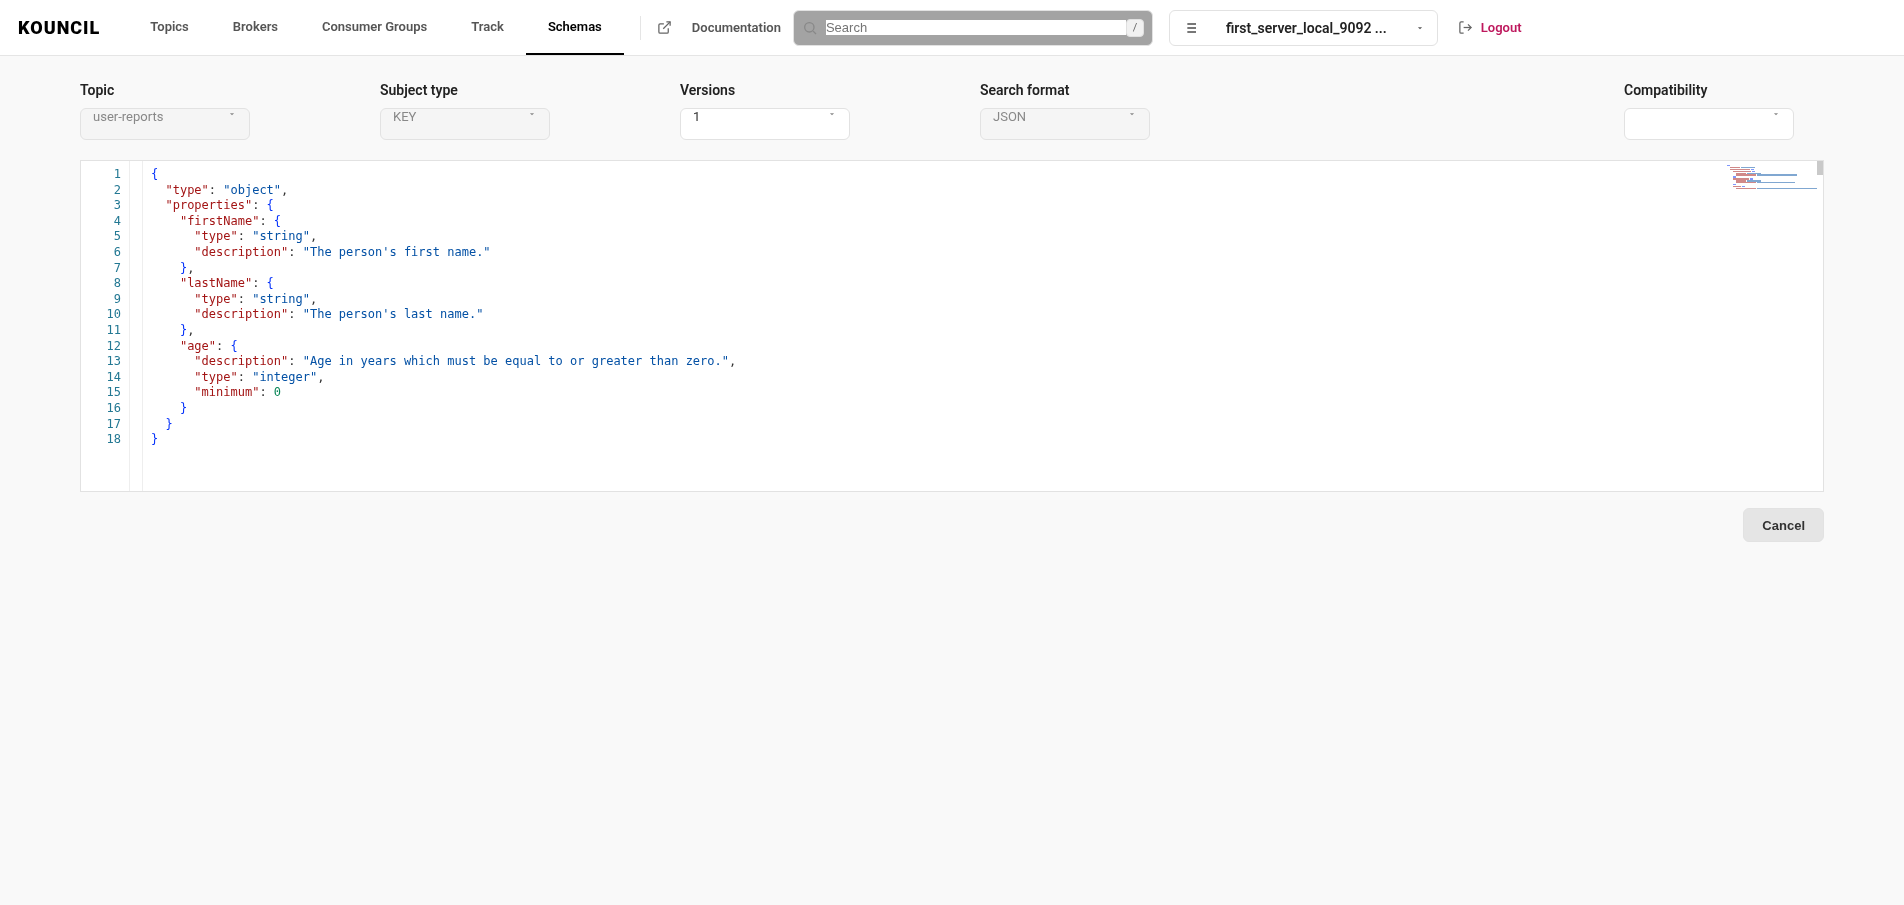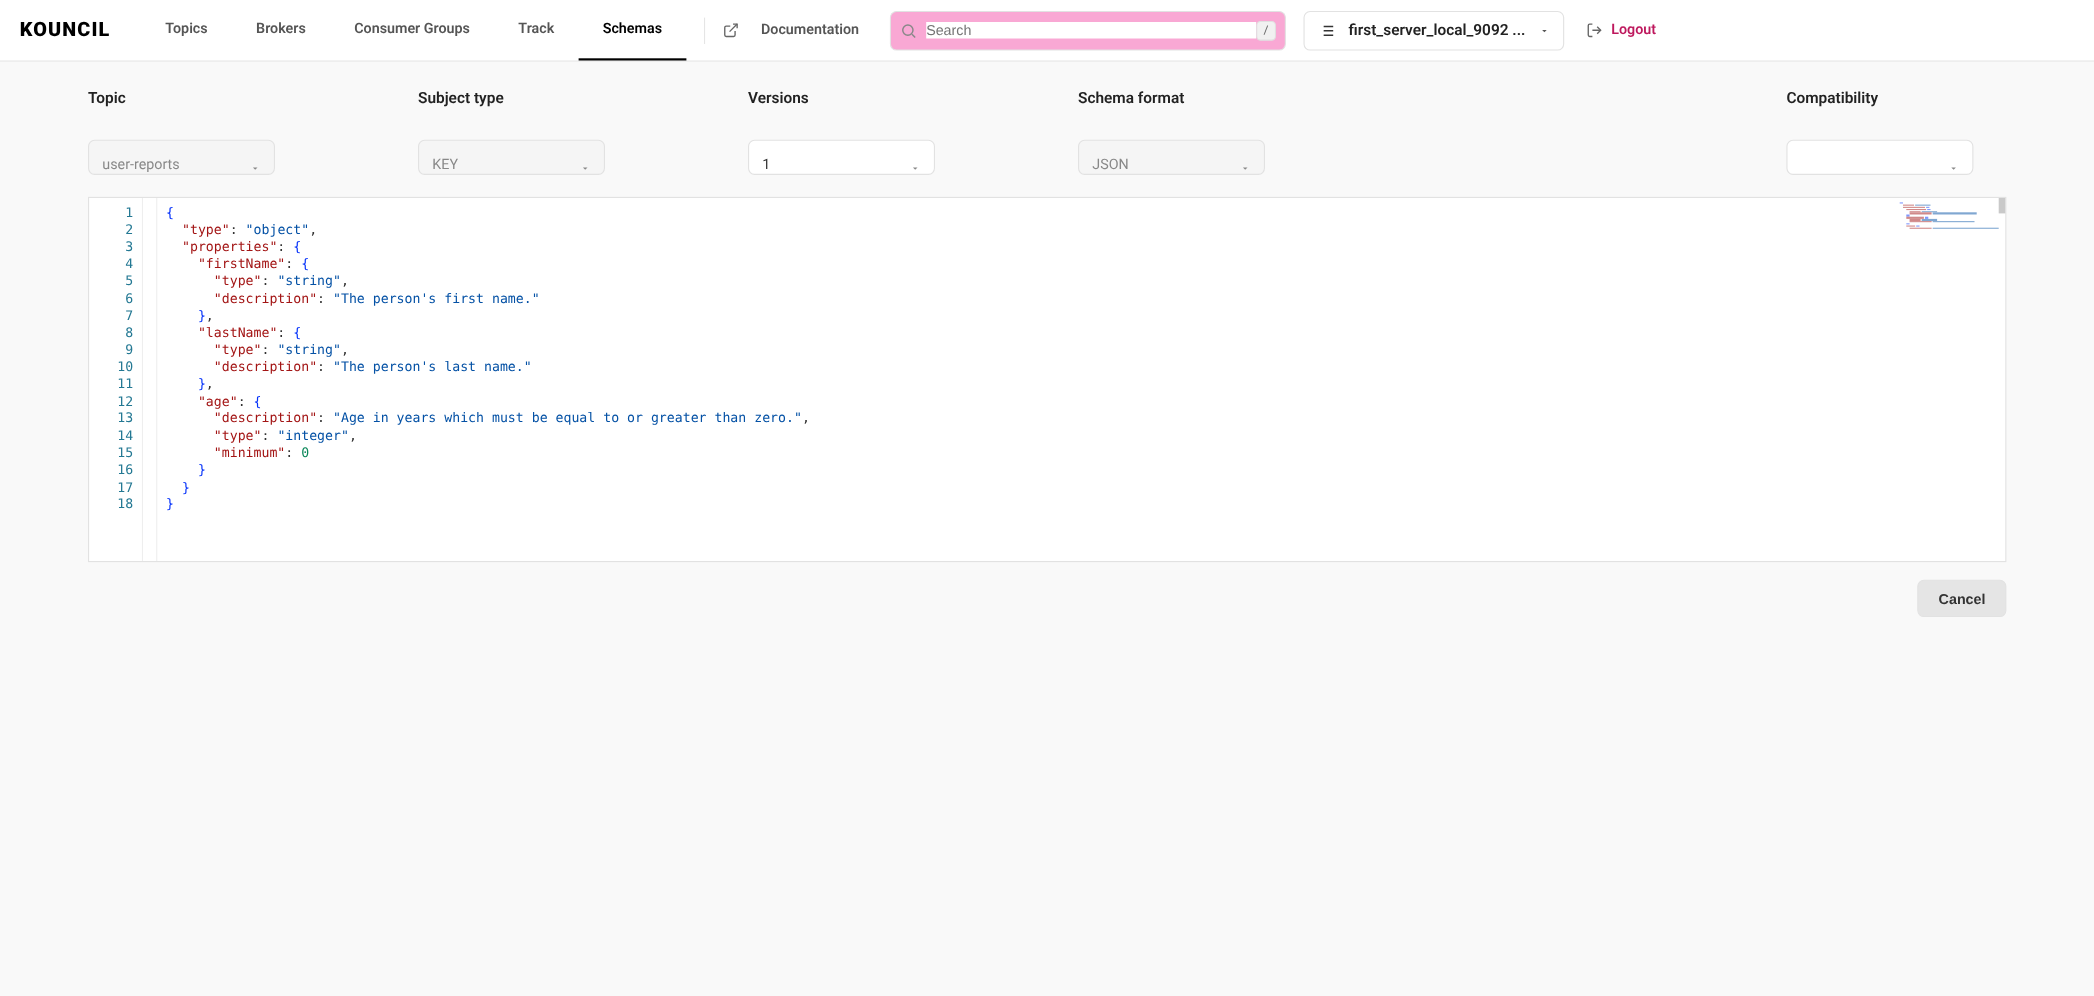--- a/index.html
+++ b/index.html
@@ -4,35 +4,35 @@
 <style>
 * { box-sizing: border-box; margin: 0; padding: 0; }
 body { font-family: -apple-system, BlinkMacSystemFont, "Segoe UI", Roboto, Helvetica, Arial, sans-serif; background: #f9f9f9; color: #333; }
 .header { display: flex; align-items: center; height: 56px; padding: 0 18px; background: #fff; border-bottom: 1px solid #e5e5e5; }
 .logo { font-weight: 900; font-size: 18px; letter-spacing: 1px; color: #000; margin-right: 28px; }
 .nav { display: flex; align-items: center; height: 100%; }
 .nav-item { padding: 0 22px; height: 100%; display: flex; align-items: center; font-size: 13px; font-weight: 600; color: #555; cursor: pointer; border-bottom: 2px solid transparent; }
 .nav-item.active { color: #000; border-bottom: 2px solid #000; }
 .nav-sep { width: 1px; height: 24px; background: #e5e5e5; margin: 0 16px; }
 .doc-link { display: flex; align-items: center; gap: 20px; font-size: 13px; font-weight: 600; color: #555; cursor: pointer; }
-.search-box { display: flex; align-items: center; margin-left: 28px; border: 1px solid #e2e2e2; border-radius: 6px; height: 36px; padding: 0 8px; width: 360px; background: #f9a8d4; }
+.search-box { display: flex; align-items: center; margin-left: 12px; border: 1px solid #e2e2e2; border-radius: 6px; height: 36px; padding: 0 8px; width: 360px; background: #a3a3a3; }
 .search-box input { border: none; outline: none; font-size: 13px; flex: 1; margin-left: 8px; }
 .kbd { background: #f1f1f1; border: 1px solid #e0e0e0; border-radius: 4px; width: 18px; height: 18px; font-size: 11px; display: flex; align-items: center; justify-content: center; color: #666; }
-.server-select { display: flex; align-items: center; gap: 12px; margin-left: 16px; border: 1px solid #e2e2e2; border-radius: 6px; height: 36px; padding: 0 12px; background: #fff; cursor: pointer; font-size: 14px; font-weight: 600; color: #222; min-width: 220px; }
+.server-select { display: flex; align-items: center; gap: 28px; margin-left: 16px; border: 1px solid #e2e2e2; border-radius: 6px; height: 36px; padding: 0 12px; background: #fff; cursor: pointer; font-size: 14px; font-weight: 600; color: #222; min-width: 220px; }
 .logout { display: flex; align-items: center; gap: 8px; margin-left: 20px; font-size: 13px; font-weight: 600; color: #be185d; cursor: pointer; }
 .content { padding: 26px 80px; }
 .filters { display: flex; gap: 0; margin-bottom: 20px; }
 .filter { display: flex; flex-direction: column; gap: 10px; }
 .filter.topic { width: 300px; }
 .filter.subject { width: 300px; }
 .filter.versions { width: 300px; }
 .filter.format { width: 300px; }
 .filter.compat { width: 200px; margin-left: auto; }
 .filter-label { font-size: 14px; font-weight: 600; color: #222; }
-.select { display: flex; align-items: flex-end; justify-content: space-between; border: 1px solid #e2e2e2; border-radius: 6px; height: 32px; padding: 0 12px; font-size: 13px; background: #fff; cursor: pointer; width: 170px; margin-top: 19px; }
+.select { display: flex; align-items: flex-start; justify-content: space-between; border: 1px solid #e2e2e2; border-radius: 6px; height: 32px; padding: 0 12px; font-size: 13px; background: #fff; cursor: pointer; width: 170px; }
 .select.disabled { background: #f5f5f5; color: #888; }
 .schema-label { font-size: 14px; font-weight: 600; color: #222; margin-bottom: 6px; }
 .editor { border: 1px solid #e2e2e2; background: #fff; height: 332px; display: flex; position: relative; }
 .gutter { width: 48px; text-align: right; padding: 6px 8px 6px 0; font-family: "Menlo", "Consolas", monospace; font-size: 12px; line-height: 15.6px; color: #237893; user-select: none; }
 .gutter div { height: 15.6px; }
 .fold-ruler { width: 14px; border-left: 1px solid #eee; border-right: 1px solid #eee; }
 .code { flex: 1; padding: 6px 0 6px 8px; font-family: "Menlo", "Consolas", monospace; font-size: 12px; line-height: 15.6px; white-space: pre; overflow: auto; }
 .tok-br { color: #0431fa; }
 .tok-key { color: #a31515; }
 .tok-str { color: #0451a5; }
@@ -125,21 +125,21 @@
     <div class="filter versions">
       <div class="filter-label">Versions</div>
       <div class="select">
         <span>1</span>
         <svg width="10" height="10" viewBox="0 0 24 24" fill="#888">
             <path d="M7 10l5 5 5-5z"></path>
           </svg>
       </div>
     </div>
     <div class="filter format">
-      <div class="filter-label">Schema format</div>
+      <div class="filter-label">Search format</div>
       <div class="select disabled">
         <span>JSON</span>
         <svg width="10" height="10" viewBox="0 0 24 24" fill="#888">
             <path d="M7 10l5 5 5-5z"></path>
           </svg>
       </div>
     </div>
     <div class="filter compat">
       <div class="filter-label">Compatibility</div>
       <div class="select">

